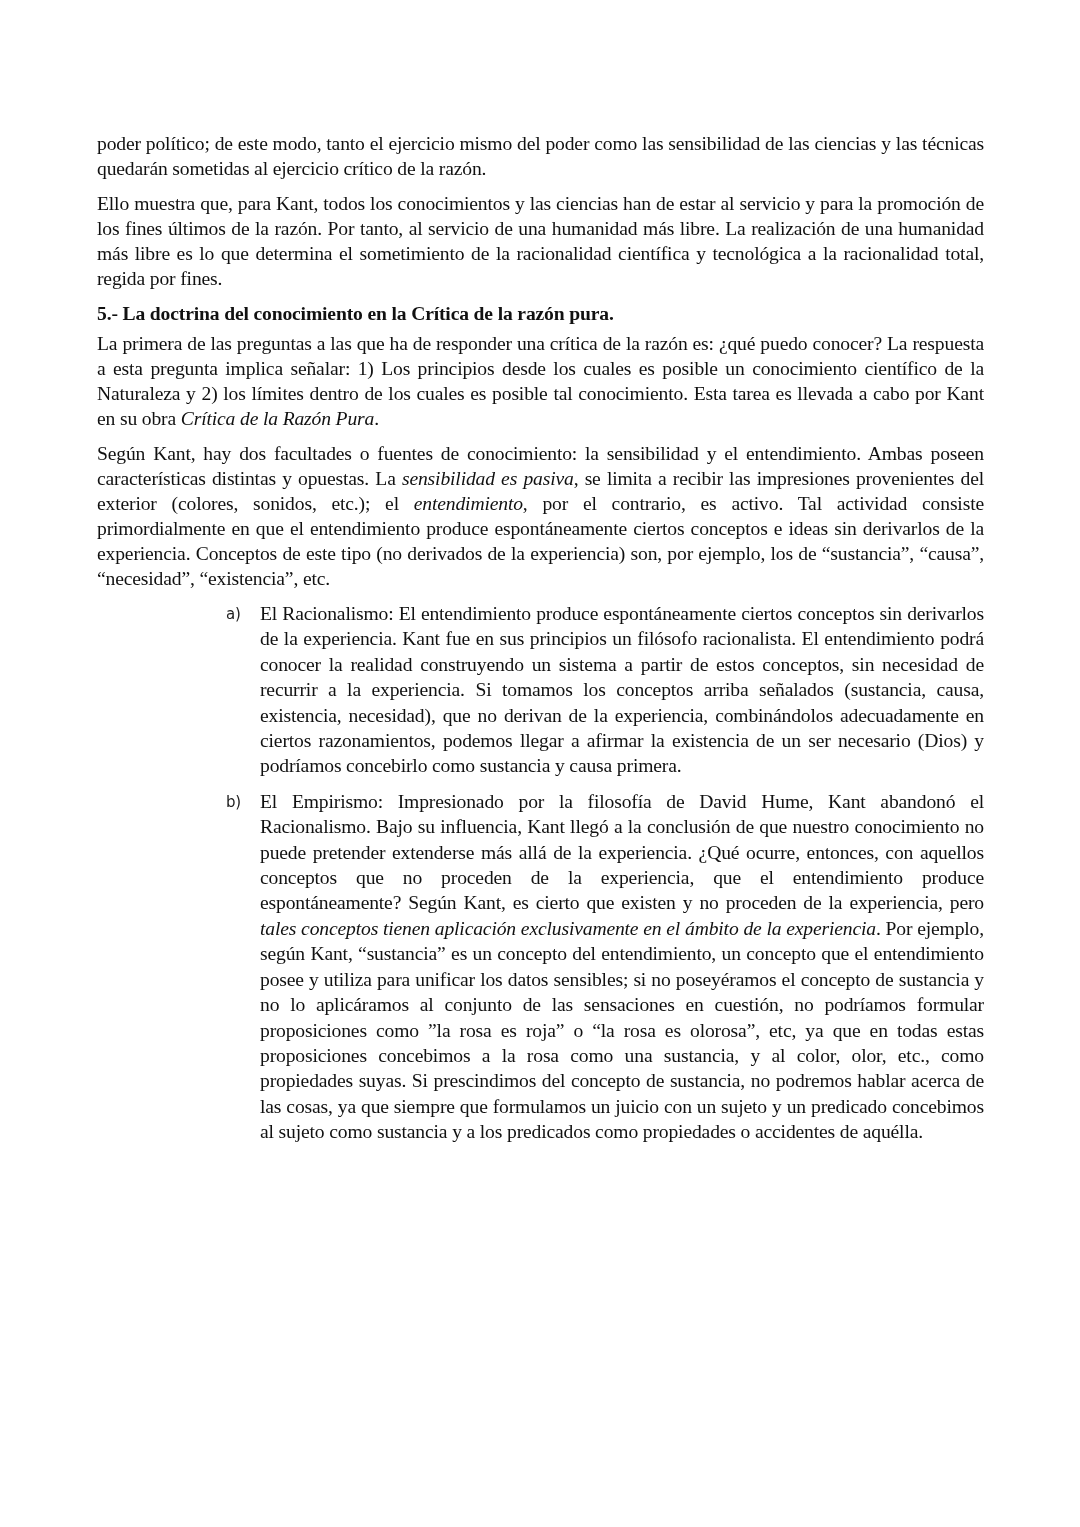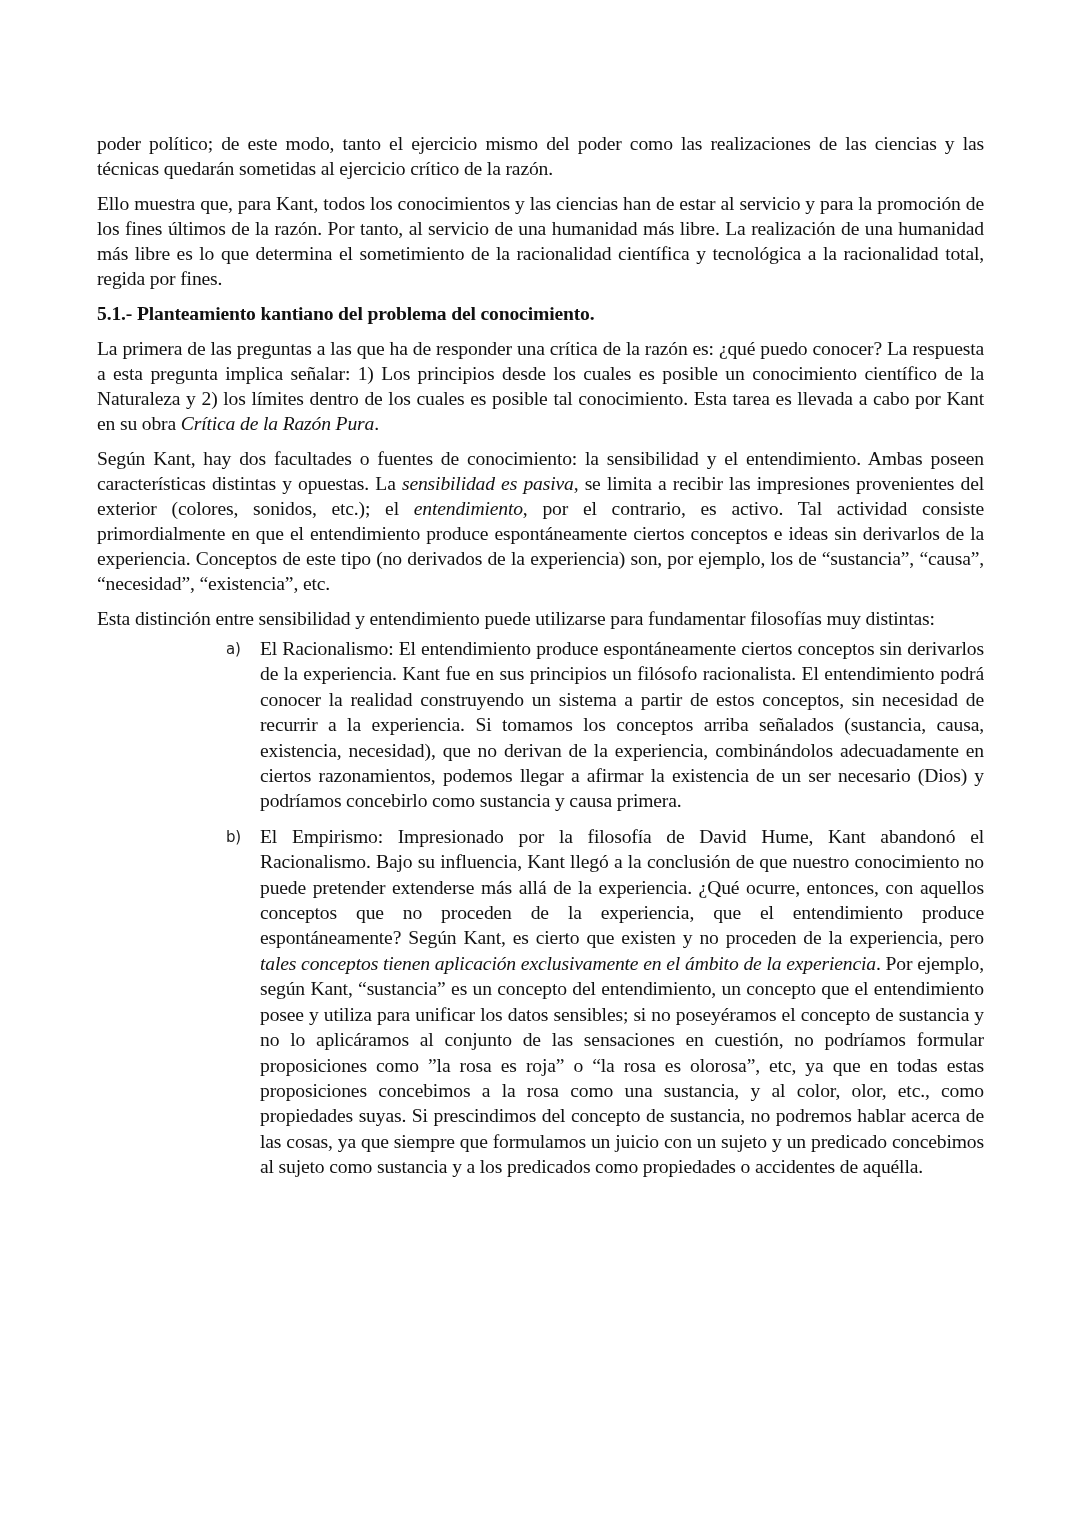--- a/index.html
+++ b/index.html
@@ -57,32 +57,31 @@
       color: #222;
     }
     b { font-weight: normal; }
     i { font-style: italic; margin-top: 17px; }
   </style>
 </head>
 <body>
 
 <div class="page">
 
-  <p>poder político; de este modo, tanto el ejercicio mismo del poder como las realizaciones de las ciencias y las técnicas quedarán sometidas al ejercicio crítico de la razón.</p>
+  <p>poder político; de este modo, tanto el ejercicio mismo del poder como las sensibilidad de las ciencias y las técnicas quedarán sometidas al ejercicio crítico de la razón.</p>
 
   <p>Ello muestra que, para Kant, todos los conocimientos y las ciencias han de estar al servicio y para la promoción de los fines últimos de la razón. Por tanto, al servicio de una humanidad más libre. La realización de una humanidad más libre es lo que determina el sometimiento de la racionalidad científica y tecnológica a la racionalidad total, regida por fines.</p>
 
+  <p class="h tight">5.- La doctrina del conocimiento en la Crítica de la razón pura.</p>
 
-  <p class="h">5.1.- Planteamiento kantiano del problema del conocimiento.</p>
 
   <p><span>La primera de las preguntas a las que ha de responder una crítica de la razón es: </span><b>¿qué puedo conocer?</b><span> La respuesta a esta pregunta implica señalar: 1) Los principios desde los cuales es posible un conocimiento científico de la Naturaleza y 2) los límites dentro de los cuales es posible tal conocimiento. Esta tarea es llevada a cabo por Kant en su obra </span><i>Crítica de la Razón Pura</i><span>.</span></p>
 
   <p><span>Según Kant, hay dos facultades o fuentes de conocimiento: </span><b>la sensibilidad y el entendimiento</b><span>. Ambas poseen características distintas y opuestas. La </span><i>sensibilidad es pasiva</i><span>, se limita a recibir las impresiones provenientes del exterior (colores, sonidos, etc.); el </span><i>entendimiento</i><span>, por el contrario, es </span><b>activo</b><span>. Tal actividad consiste primordialmente en que el entendimiento produce espontáneamente ciertos conceptos e ideas sin derivarlos de la experiencia. Conceptos de este tipo (no derivados de la experiencia) son, por ejemplo, los de “sustancia”, “causa”, “necesidad”, “existencia”, etc.</span></p>
 
-  <p class="tight">Esta distinción entre sensibilidad y entendimiento puede utilizarse para fundamentar filosofías muy distintas:</p>
 
   <ul class="list">
     <li>
       <span class="marker">a)</span><span>El </span><b>Racionalismo</b><span>: El entendimiento produce espontáneamente ciertos conceptos sin derivarlos de la experiencia. Kant fue en sus principios un filósofo racionalista. El entendimiento podrá conocer la realidad construyendo un sistema a partir de estos conceptos, sin necesidad de recurrir a la experiencia. Si tomamos los conceptos arriba señalados (sustancia, causa, existencia, necesidad), que no derivan de la experiencia, combinándolos adecuadamente en ciertos razonamientos, podemos llegar a afirmar la existencia de un ser necesario (Dios) y podríamos concebirlo como sustancia y causa primera.</span>
     </li>
     <li>
       <span class="marker">b)</span><span>El </span><b>Empirismo</b><span>: Impresionado por la filosofía de David Hume, Kant abandonó el Racionalismo. Bajo su influencia, Kant llegó a la conclusión de que nuestro conocimiento no puede pretender extenderse más allá de la experiencia. ¿Qué ocurre, entonces, con aquellos conceptos que no proceden de la experiencia, que el entendimiento produce espontáneamente? Según Kant, es cierto que existen y no proceden de la experiencia, pero </span><i>tales conceptos tienen aplicación exclusivamente en el ámbito de la experiencia</i><span>. Por ejemplo, según Kant, “sustancia” es un concepto del entendimiento, un concepto que el entendimiento posee y utiliza para unificar los datos sensibles; si no poseyéramos el concepto de sustancia y no lo aplicáramos al conjunto de las sensaciones en cuestión, no podríamos formular proposiciones como ”la rosa es roja” o “la rosa es olorosa”, etc, ya que en todas estas proposiciones concebimos a la rosa como una sustancia, y al color, olor, etc., como propiedades suyas. Si prescindimos del concepto de sustancia, no podremos hablar acerca de las cosas, ya que siempre que formulamos un juicio con un sujeto y un predicado concebimos al sujeto como sustancia y a los predicados como propiedades o accidentes de aquélla.</span>
     </li>
   </ul>
 

